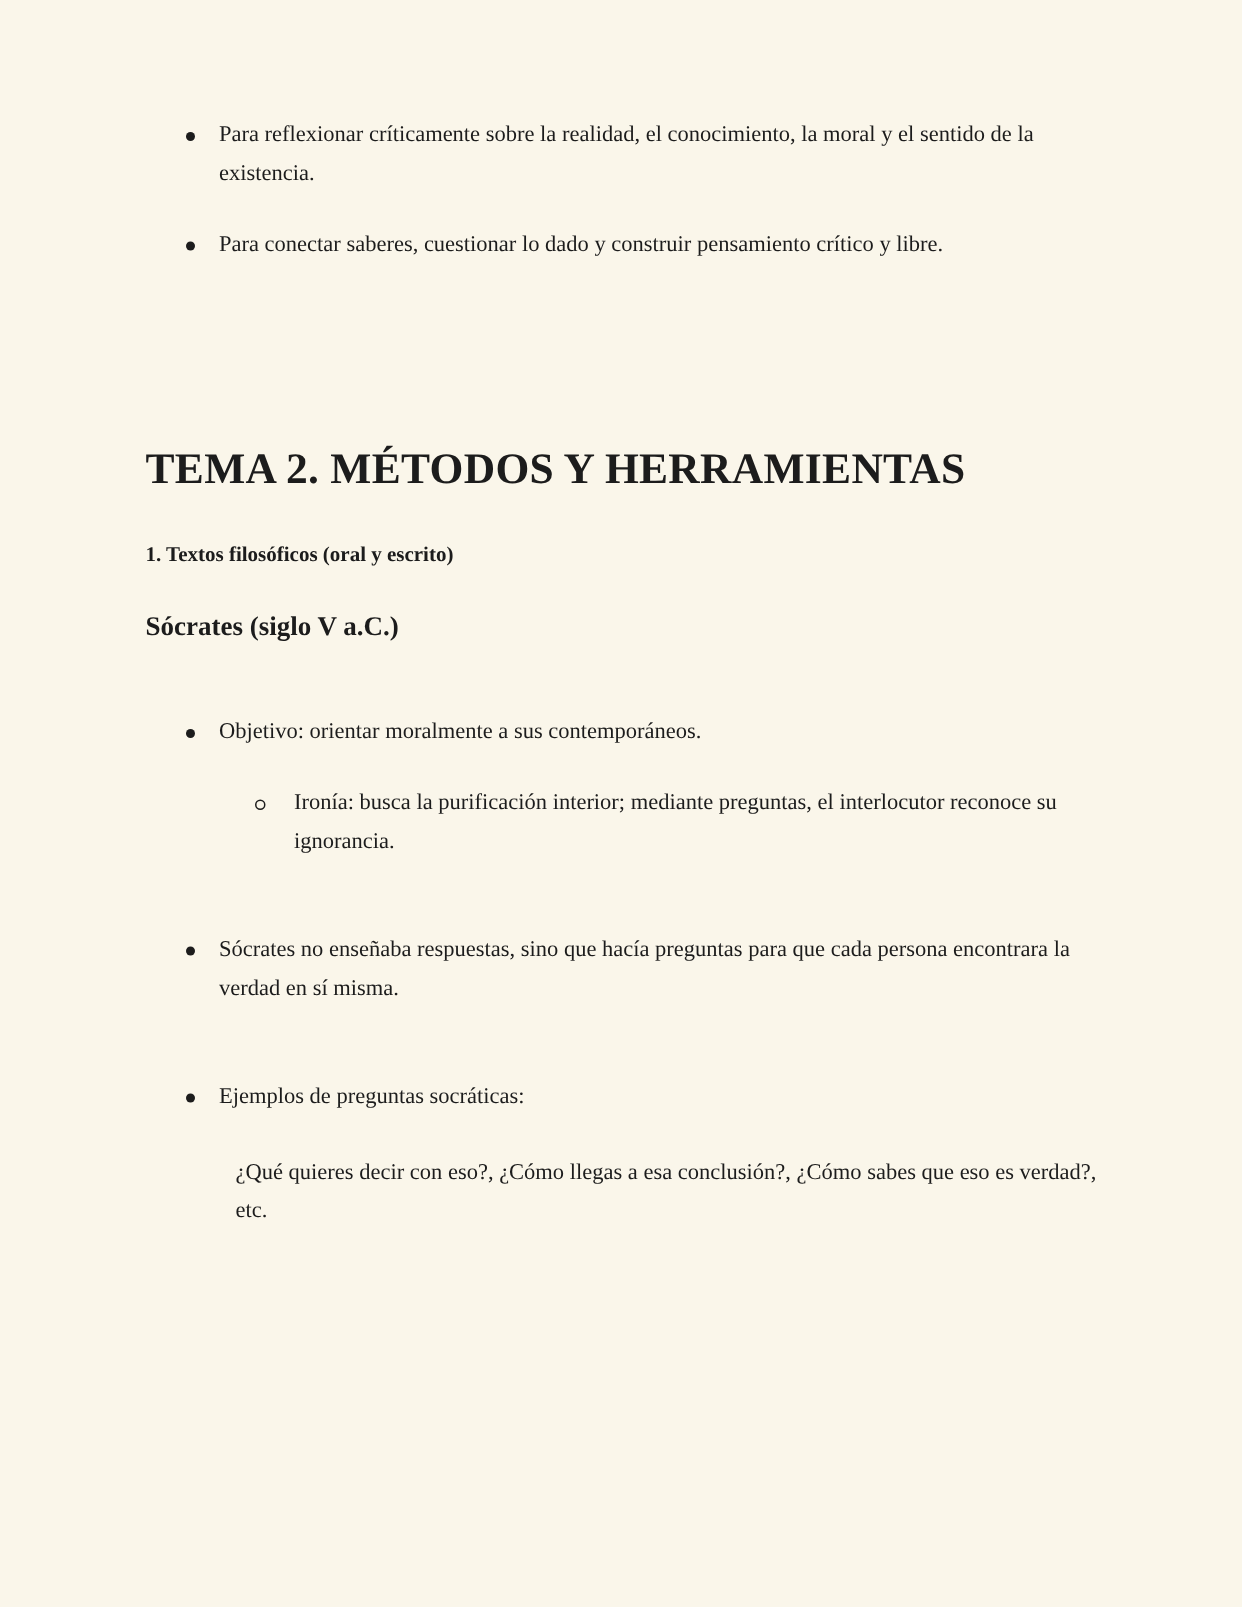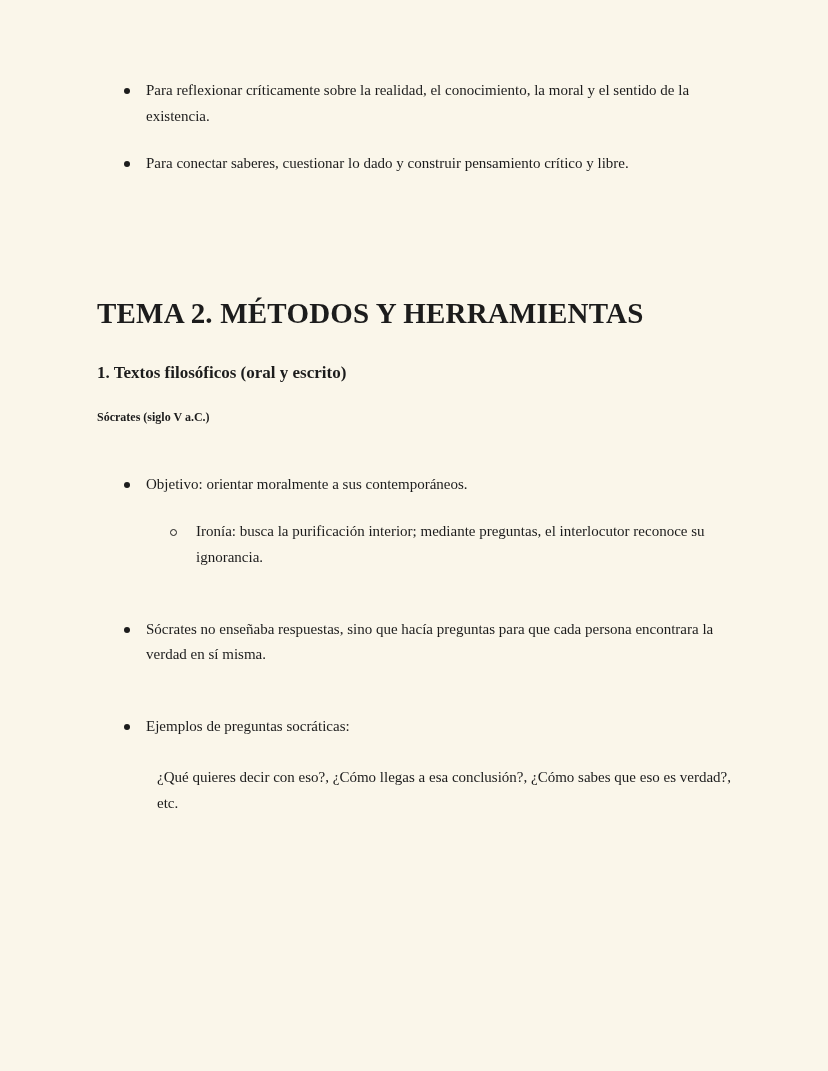--- a/index.html
+++ b/index.html
@@ -61,27 +61,27 @@
 
   h1.section-title {
     margin-top: 118px;
     font-size: 29px;
     line-height: 1.3;
     font-weight: 700;
     letter-spacing: 0.2px;
   }
   h2.subsection-title {
     margin-top: 30px;
-    font-size: 17px;
+    font-size: 14px;
     line-height: 1.35;
     font-weight: 700;
   }
   h3.topic-title {
     margin-top: 24px;
-    font-size: 12px;
+    font-size: 18px;
     line-height: 1.4;
     font-weight: 700;
   }
   .body-list { margin-top: 3px; }
   .closing-paragraph {
     margin-top: 25px;
     margin-left: 60px;
     max-width: 580px;
   }
 </style>

